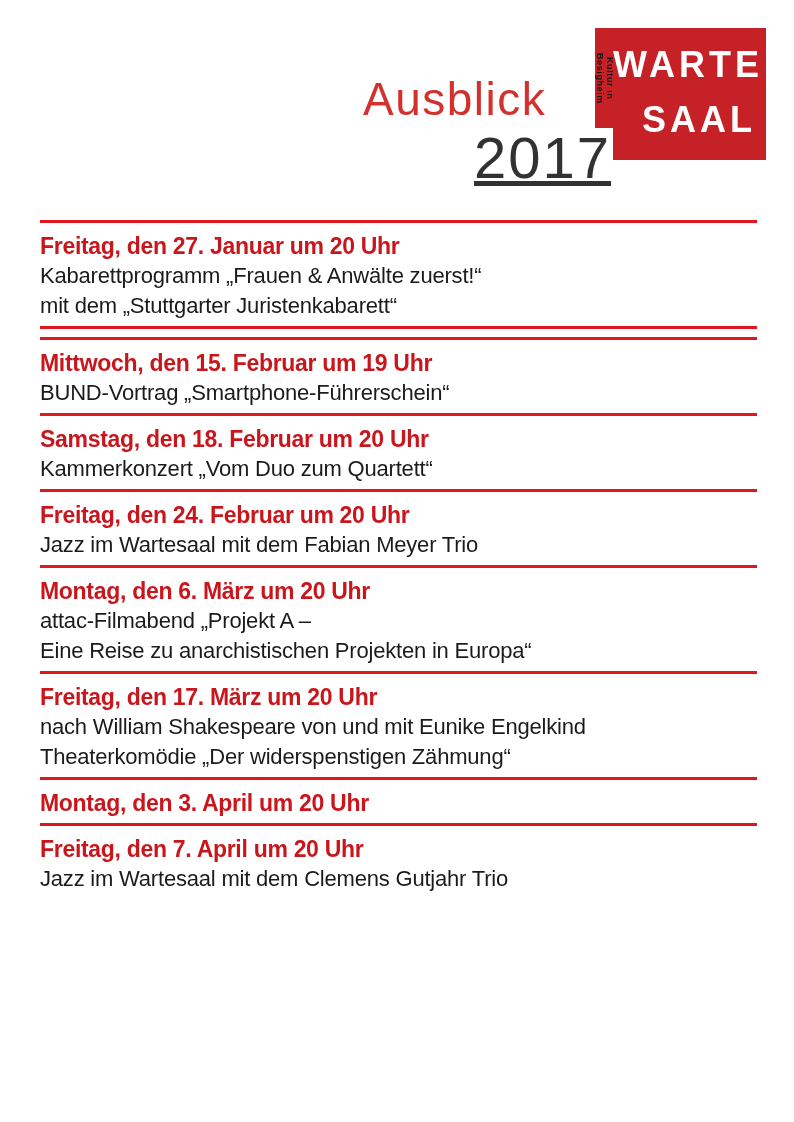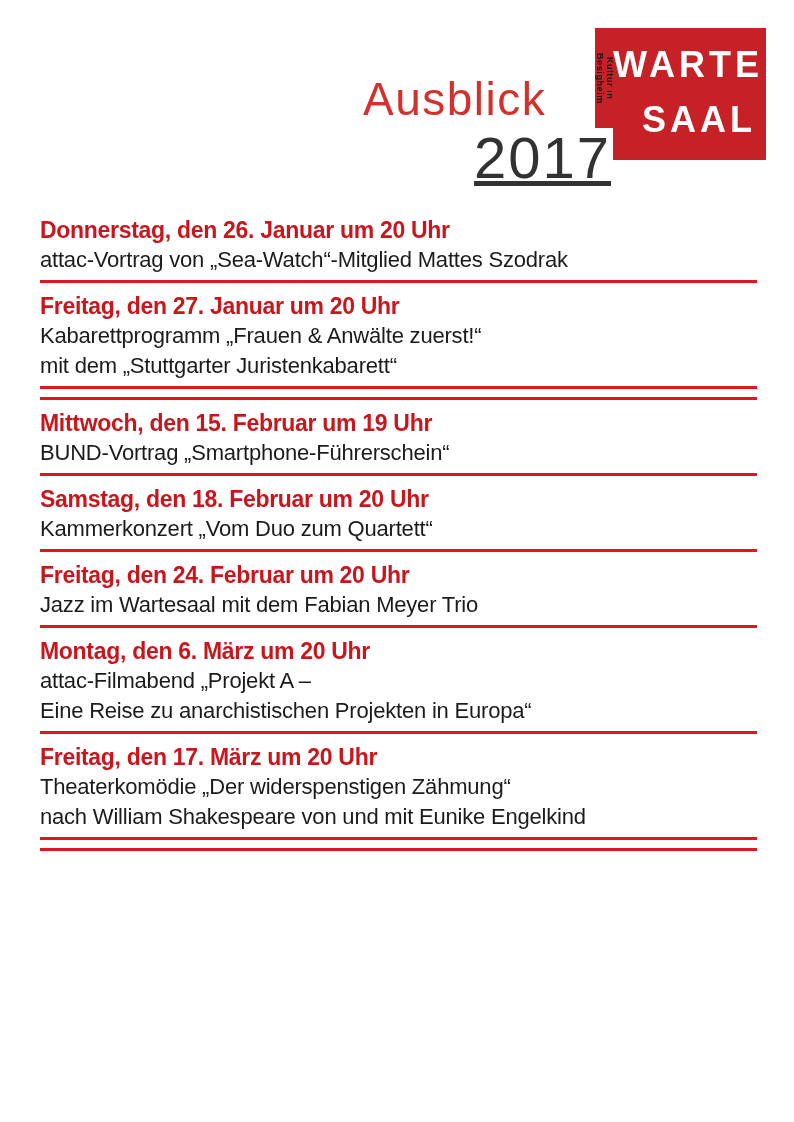--- a/index.html
+++ b/index.html
@@ -101,24 +101,20 @@
 
 <div class="logo-strip">
   <span class="logo-tagline">Kultur in Besigheim</span>
 </div>
 <div class="logo-main">
   <div class="logo-word">WARTE</div>
   <div class="logo-word">SAAL</div>
 </div>
 
 <div class="events" id="events">
-    <div class="event">
-      <div class="event-heading">Donnerstag, den 26. Januar um 20 Uhr</div>
-      <div class="event-line">attac-Vortrag von „Sea-Watch“-Mitglied Mattes Szodrak</div>
-    </div>
     <div class="event-separator"></div>
     <div class="event">
       <div class="event-heading">Freitag, den 27. Januar um 20 Uhr</div>
       <div class="event-line">Kabarettprogramm „Frauen &amp; Anwälte zuerst!“</div>
       <div class="event-line">mit dem „Stuttgarter Juristenkabarett“</div>
     </div>
     <div class="event-separator"></div>
     <div class="event-separator"></div>
     <div class="event">
       <div class="event-heading">Mittwoch, den 15. Februar um 19 Uhr</div>
@@ -136,20 +132,25 @@
     </div>
     <div class="event-separator"></div>
     <div class="event">
       <div class="event-heading">Montag, den 6. März um 20 Uhr</div>
       <div class="event-line">attac-Filmabend „Projekt A –</div>
       <div class="event-line">Eine Reise zu anarchistischen Projekten in Europa“</div>
     </div>
     <div class="event-separator"></div>
     <div class="event">
       <div class="event-heading">Freitag, den 17. März um 20 Uhr</div>
+      <div class="event-line">nach William Shakespeare von und mit Eunike Engelkind</div>
       <div class="event-line">Theaterkomödie „Der widerspenstigen Zähmung“</div>
-      <div class="event-line">nach William Shakespeare von und mit Eunike Engelkind</div>
     </div>
     <div class="event-separator"></div>
     <div class="event">
+      <div class="event-heading">Montag, den 3. April um 20 Uhr</div>
     </div>
     <div class="event-separator"></div>
+    <div class="event">
+      <div class="event-heading">Freitag, den 7. April um 20 Uhr</div>
+      <div class="event-line">Jazz im Wartesaal mit dem Clemens Gutjahr Trio</div>
+    </div>
   </div>
 
 </body></html>

